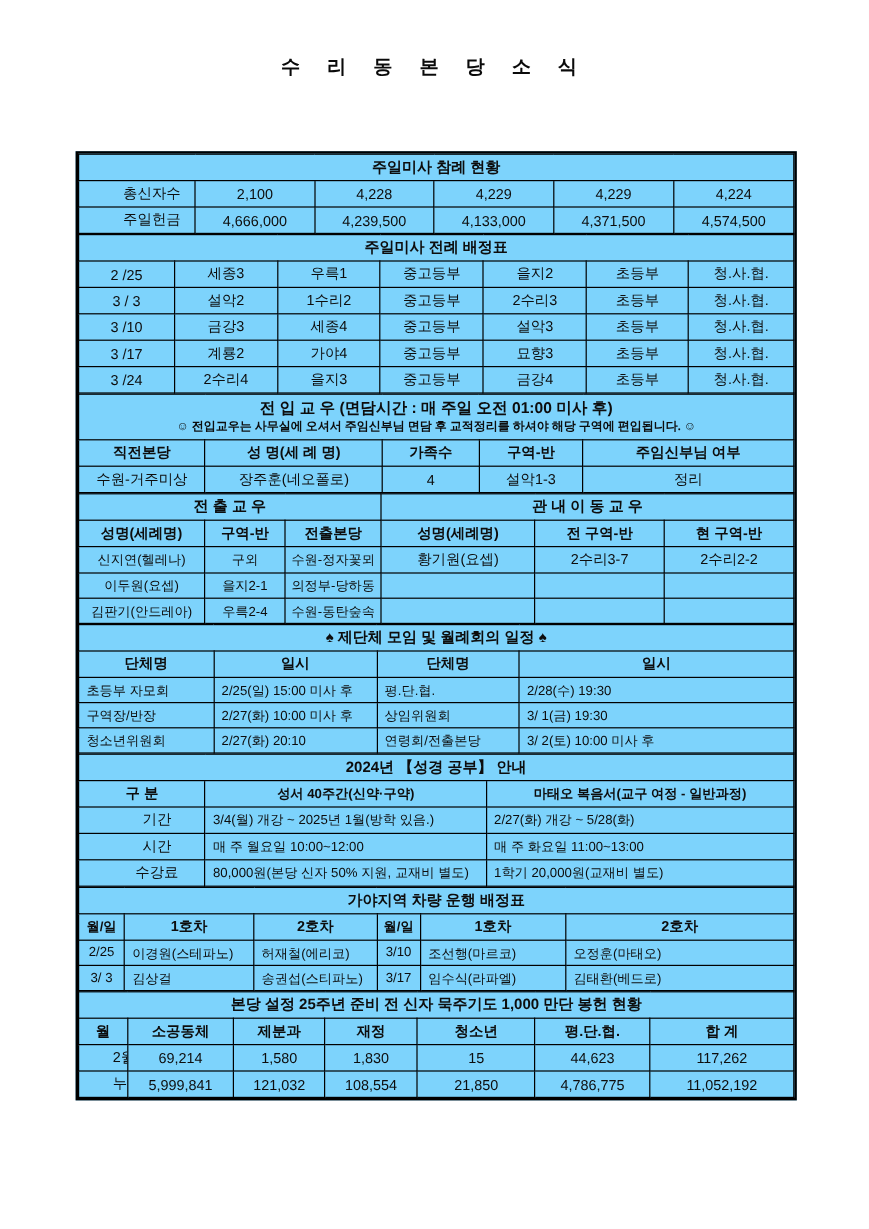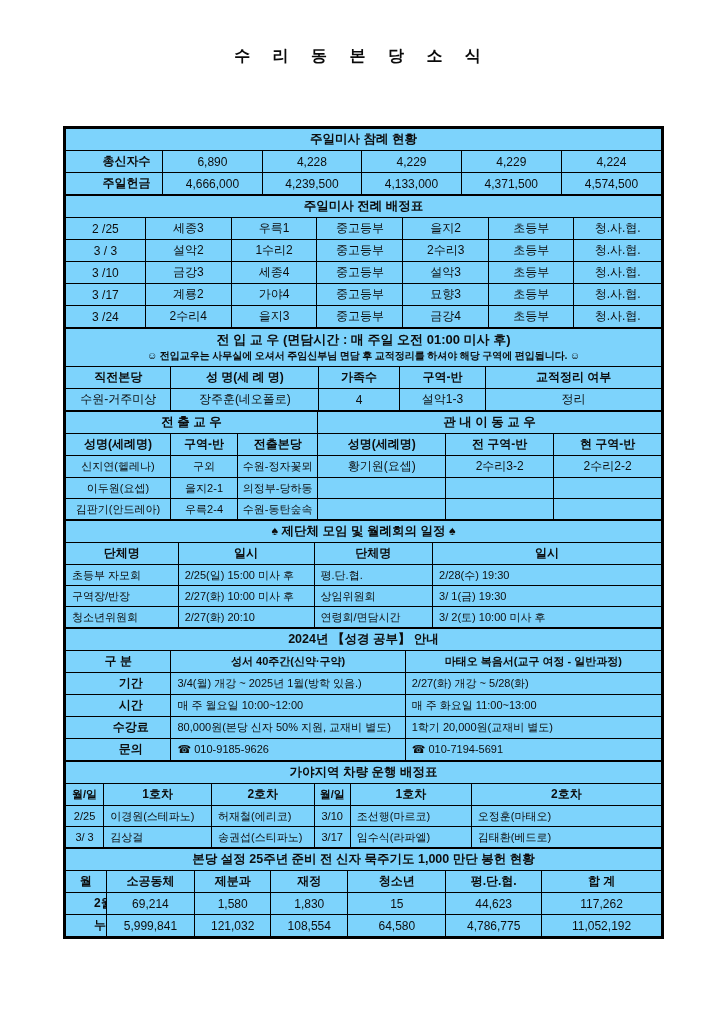--- a/index.html
+++ b/index.html
@@ -9,21 +9,21 @@
     font-size:16px;font-weight:bold;letter-spacing:9px;color:#0a0a0a;}
   .doc{position:absolute;top:82px;left:63px;width:597px;border:2px solid #000;background:#7dd3fc;margin-top:44px;}
   table{width:100%;border-collapse:collapse;table-layout:fixed;}
   td,th{border:1px solid #000;font-size:12px;padding:2px 3px;text-align:center;
     overflow:hidden;white-space:nowrap;vertical-align:middle;color:#0d0d0d;}
   th{font-weight:bold;}
   .sec-title td{font-weight:bold;font-size:12.5px;height:16px;}
   .t-a td,.t-a th{height:15px;}
   .row-h{height:16px;}
   .al{text-align:left;padding-left:6px;}
-  .b{font-weight:bold;padding-left:28px;}
+  .b{font-weight:normal;padding-left:28px;}
   .small{font-size:11px;}
   .title2 .l1{font-weight:bold;font-size:13px;line-height:17px;}
   .title2 .l2{font-weight:bold;font-size:10px;line-height:16px;font-family:Liberation Serif, serif;}
 </style>
 </head>
 <body>
 
 <div class="page">
   <h1 class="page-title">수 리 동 본 당 소 식</h1>
 
@@ -37,21 +37,21 @@
           <col style="width:16.7%">
           <col style="width:16.8%">
           <col style="width:16.8%">
         </colgroup>
       <tbody>
           <tr class="sec-title">
             <td colspan="6">주일미사 참례 현황</td>
           </tr>
       <tr>
         <td class="b">총신자수</td>
-        <td>6,890</td>
+        <td>2,100</td>
         <td>4,228</td>
         <td>4,229</td>
         <td>4,229</td>
         <td>4,224</td>
       </tr>
       <tr>
         <td class="b">주일헌금</td>
         <td>4,666,000</td>
         <td>4,239,500</td>
         <td>4,133,000</td>
@@ -136,21 +136,21 @@
         <td colspan="5" class="title2">
           <div class="l1">전 입 교 우 (면담시간 : 매 주일 오전 01:00 미사 후)</div>
           <div class="l2">☺ 전입교우는 사무실에 오셔서 주임신부님 면담 후 교적정리를 하셔야 해당 구역에 편입됩니다. ☺</div>
         </td>
       </tr>
       <tr>
         <th class="row-h">직전본당</th>
         <th>성 명(세 례 명)</th>
         <th>가족수</th>
         <th>구역-반</th>
-        <th>교적정리 여부</th>
+        <th>주임신부님 여부</th>
       </tr>
       <tr>
         <td class="row-h">수원-거주미상</td>
         <td>장주훈(네오폴로)</td>
         <td>4</td>
         <td>설악1-3</td>
         <td>정리</td>
       </tr>
     </tbody>
       </table>
@@ -175,21 +175,21 @@
         <th>전출본당</th>
         <th>성명(세례명)</th>
         <th>전 구역-반</th>
         <th>현 구역-반</th>
       </tr>
       <tr>
         <td class="row-h small">신지연(헬레나)</td>
         <td class="small">구외</td>
         <td class="small">수원-정자꽃뫼</td>
         <td>황기원(요셉)</td>
-        <td>2수리3-2</td>
+        <td>2수리3-7</td>
         <td>2수리2-2</td>
       </tr>
       <tr>
         <td class="row-h small">이두원(요셉)</td>
         <td class="small">을지2-1</td>
         <td class="small">의정부-당하동</td>
         <td></td>
         <td></td>
         <td></td>
       </tr>
@@ -229,21 +229,21 @@
       </tr>
       <tr>
         <td class="al row-h small">구역장/반장</td>
         <td class="al small">2/27(화) 10:00 미사 후</td>
         <td class="al small">상임위원회</td>
         <td class="al small">3/ 1(금) 19:30</td>
       </tr>
       <tr>
         <td class="al row-h small">청소년위원회</td>
         <td class="al small">2/27(화) 20:10</td>
-        <td class="al small">연령회/면담시간</td>
+        <td class="al small">연령회/전출본당</td>
         <td class="al small">3/ 2(토) 10:00 미사 후</td>
       </tr>
     </tbody>
       </table>
 
     <table>
       <colgroup>
           <col style="width:17.7%">
           <col style="width:39.3%">
           <col style="width:43.0%">
@@ -264,25 +264,20 @@
       </tr>
       <tr>
         <td class="b row-h">시간</td>
         <td class="al small">매 주 월요일 10:00~12:00</td>
         <td class="al small">매 주 화요일 11:00~13:00</td>
       </tr>
       <tr>
         <td class="b row-h">수강료</td>
         <td class="al small">80,000원(본당 신자 50% 지원, 교재비 별도)</td>
         <td class="al small">1학기 20,000원(교재비 별도)</td>
-      </tr>
-      <tr>
-        <td class="b row-h">문의</td>
-        <td class="al small">☎ 010-9185-9626</td>
-        <td class="al small">☎ 010-7194-5691</td>
       </tr>
     </tbody>
       </table>
 
     <table>
       <colgroup>
           <col style="width:6.4%">
           <col style="width:18.1%">
           <col style="width:17.2%">
           <col style="width:6.1%">
@@ -350,21 +345,21 @@
         <td>1,830</td>
         <td>15</td>
         <td>44,623</td>
         <td>117,262</td>
       </tr>
       <tr>
         <td class="b row-h">누계</td>
         <td>5,999,841</td>
         <td>121,032</td>
         <td>108,554</td>
-        <td>64,580</td>
+        <td>21,850</td>
         <td>4,786,775</td>
         <td>11,052,192</td>
       </tr>
     </tbody>
       </table>
 
   </div>
 </div>
 
 </body></html>

